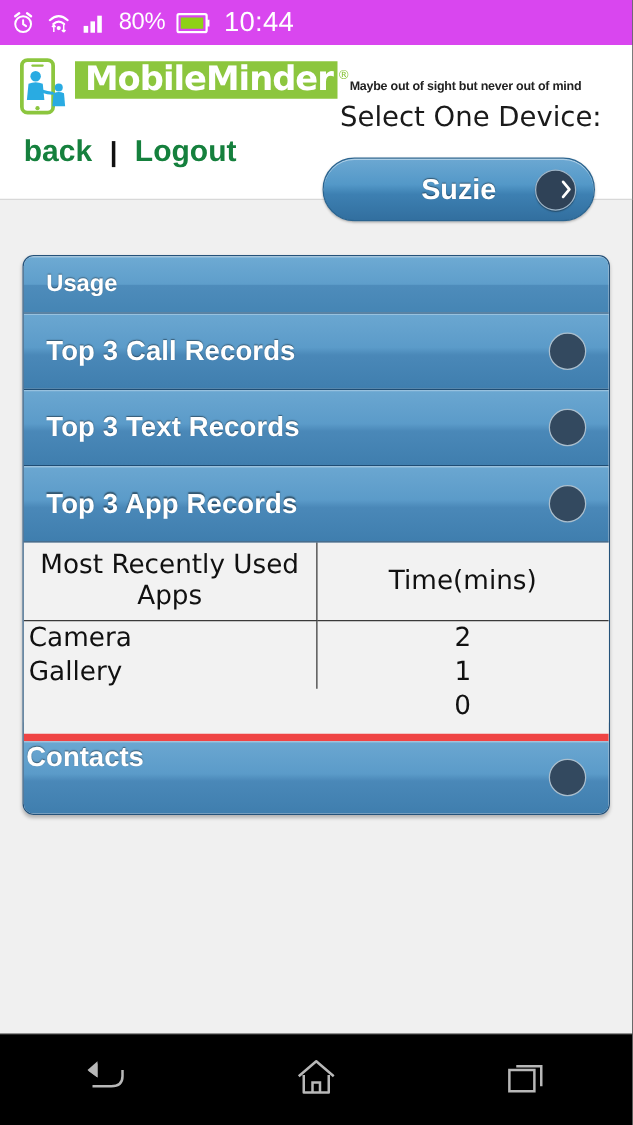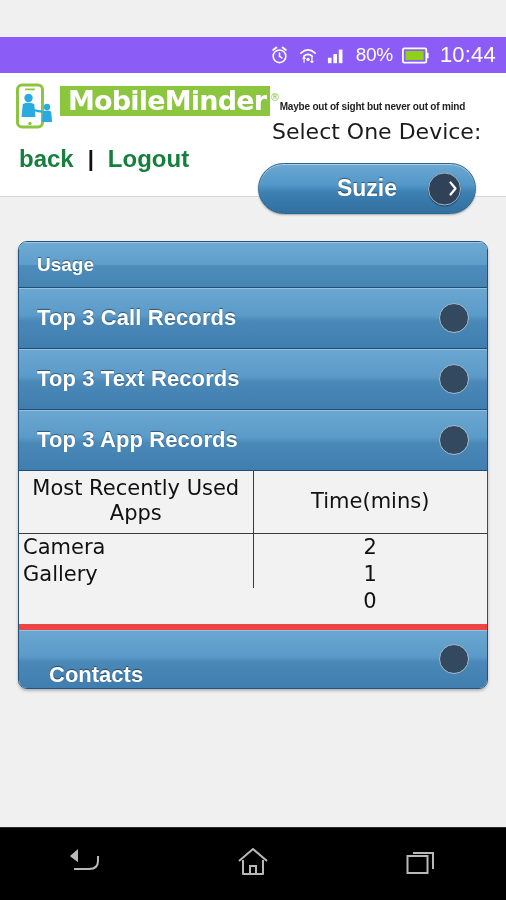--- a/index.html
+++ b/index.html
@@ -14,27 +14,26 @@
     position: relative;
     width: 506px;
     height: 900px;
     overflow: hidden;
     background: #f0f0f0;
   }
 
   
   .statusbar {
     height: 36px;
-    background: #8b5cf6;
-    display: flex;
-    align-items: center;
-    justify-content: flex-end;
+    background: #d946ef;
+    display: flex;
+    align-items: center;
+    justify-content: flex-start;
     padding-right: 10px;
     box-sizing: border-box;
-    margin-top: 37px;
   }
   .statusbar .si {
     display: flex;
     align-items: center;
     margin-left: 9px;
   }
   .statusbar .battpct {
     color: #ffffff;
     font-size: 19px;
     letter-spacing: -0.3px;
@@ -220,22 +219,22 @@
     width: 28px;
     height: 28px;
     border-radius: 50%;
     background: #33495f;
     border: 1px solid #aabecd;
   }
   .row-contacts {
     height: 58px;
     background: linear-gradient(to bottom, #6ba7d1 0%, #5b9bc9 45%, #4a88b8 55%, #3f7eae 100%);
     display: flex;
-    align-items: flex-end;
-    padding: 0 30px;
+    align-items: flex-start;
+    padding: 0 2px;
     box-shadow: inset 0 1px 0 rgba(255,255,255,0.30);
     position: relative;
     cursor: pointer;
   }
   .row-contacts .lbl {
     color: #ffffff;
     font-size: 22px;
     font-weight: bold;
     text-shadow: 0 -1px 1px rgba(0,0,0,0.45);
   }

